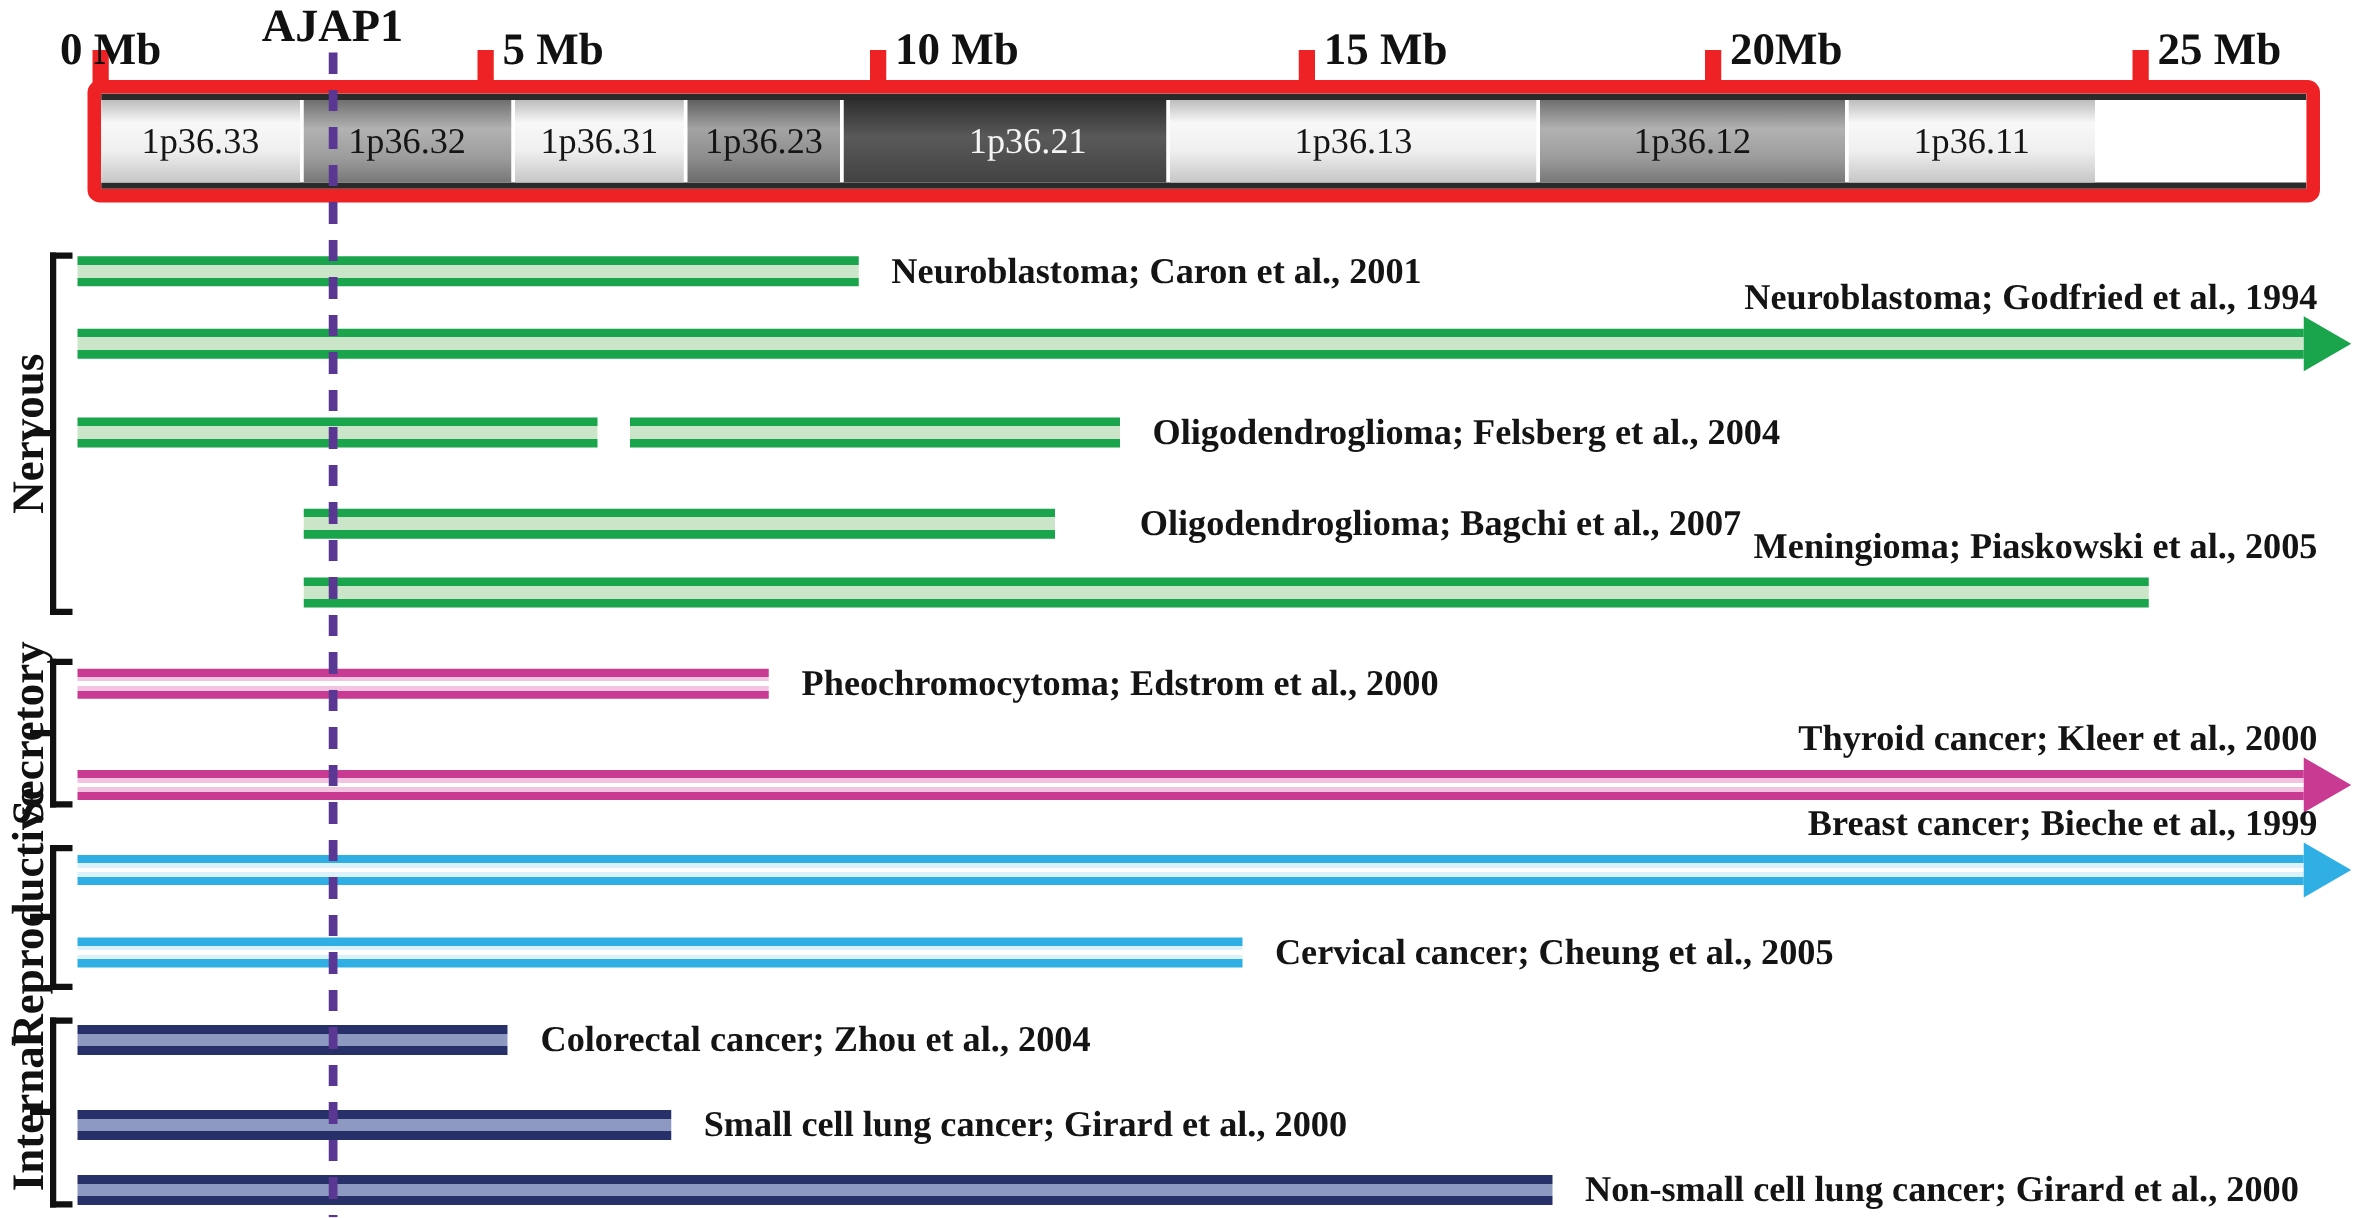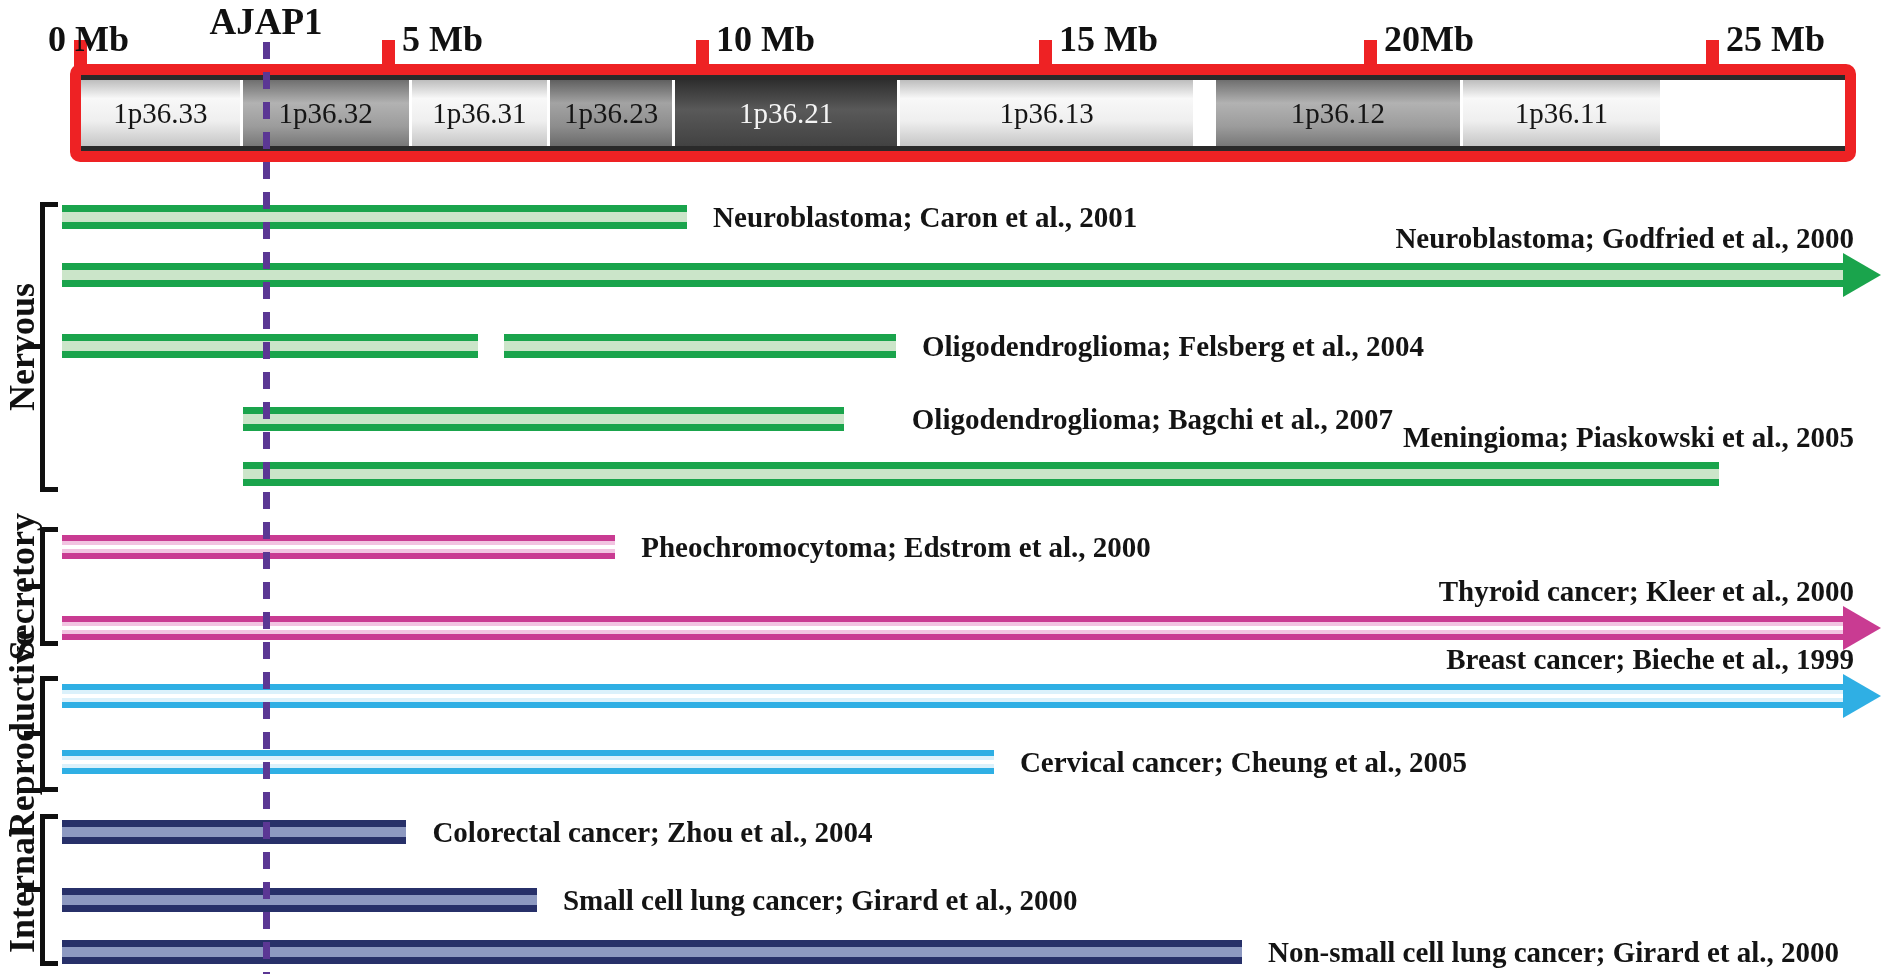--- a/index.html
+++ b/index.html
@@ -8,21 +8,21 @@
   .scale-label{position:absolute;top:18px;font-weight:bold;font-size:36px;white-space:nowrap;color:#111;z-index:4;}
   .tick{position:absolute;top:40px;width:13px;height:28px;z-index:3;}
   .ideo-box{position:absolute;left:70px;top:64px;width:1786px;height:98px;box-sizing:border-box;
             border:11px solid #ee2224;border-radius:10px;background:#fff;display:flex;z-index:2;}
   .chrom{flex:1;height:76px;display:flex;gap:3px;box-sizing:border-box;
          border-top:5px solid #2a2a2a;border-bottom:5px solid #2a2a2a;background:#fff;}
   .band{display:flex;align-items:center;justify-content:center;font-size:29px;color:#151515;overflow:hidden;}
   .band.light{background:linear-gradient(180deg,#bdbdbd 0%,#f8f8f8 28%,#efefef 62%,#c6c6c6 100%);}
   .band.mid{background:linear-gradient(180deg,#6f6f6f 0%,#b2b2b2 35%,#9c9c9c 70%,#787878 100%);}
   .band.mid2{background:linear-gradient(180deg,#606060 0%,#a3a3a3 35%,#8d8d8d 70%,#6b6b6b 100%);}
-  .band.dark{background:linear-gradient(180deg,#2e2e2e 0%,#595959 45%,#424242 100%);color:#f5f5f5;}
+  .band.dark{background:linear-gradient(180deg,#2e2e2e 0%,#595959 45%,#424242 100%);color:#f5f5f5;padding-left:36px;}
   .marker-label{position:absolute;top:0px;left:166px;width:200px;text-align:center;
                 font-weight:bold;font-size:37px;z-index:6;}
   .marker-line{position:absolute;top:42px;width:7px;height:932px;z-index:6;
                background:repeating-linear-gradient(to bottom,#5b3794 0px,#5b3794 17px,rgba(0,0,0,0) 17px,rgba(0,0,0,0) 30px);}
   .bar{position:absolute;height:24px;z-index:2;}
   .arrowhead{position:absolute;width:0;height:0;border-top:22px solid transparent;
              border-bottom:22px solid transparent;z-index:2;}
   .study-label{position:absolute;font-size:29px;font-weight:bold;line-height:38px;
                white-space:nowrap;color:#141414;z-index:3;}
   .study-label.above{text-align:right;}
@@ -39,21 +39,21 @@
 <div class="fig">
   <div class="marker-label">AJAP1</div>
   <div class="ideo-box">
     <div class="chrom" id="chrom">
         <div class="band light" style="width: 9%;">1p36.33</div>
         <div class="band mid" style="width: 9.4%;">1p36.32</div>
         <div class="band light" style="width: 7.7%;">1p36.31</div>
         <div class="band mid2" style="width: 6.9%;">1p36.23</div>
         <div class="band dark" style="width: 12.6%;">1p36.21</div>
         <div class="band light" style="width: 16.6%;">1p36.13</div>
-        <div class="band mid" style="width: 13.8%; margin-left: 20px;">1p36.12</div>
+        <div class="band mid" style="width: 13.8%;">1p36.12</div>
         <div class="band light" style="width: 11.2%;">1p36.11</div>
       </div>
   </div>
   <div id="dyn"></div>
 <div class="tick" style="left: 74px; background: rgb(238, 34, 36);"></div>
     <div class="scale-label" style="left: 48px;">0 Mb</div>
     <div class="tick" style="left: 382px; background: rgb(238, 34, 36);"></div>
     <div class="scale-label" style="left: 402px;">5 Mb</div>
     <div class="tick" style="left: 696px; background: rgb(238, 34, 36);"></div>
     <div class="scale-label" style="left: 716px;">10 Mb</div>
@@ -65,21 +65,21 @@
     <div class="scale-label" style="left: 1726px;">25 Mb</div>
     <div class="marker-line" style="left: 263.048px;"></div>
     <div class="bracket" style="top: 202px; height: 290px;"></div>
     <div class="group-label" style="top: 182px; height: 330px;">
       <span>Nervous</span>
     </div>
     <div class="bar" style="left: 62px; width: 625.104px; top: 205px; background: linear-gradient(rgb(26, 164, 76) 0px, rgb(26, 164, 76) 29%, rgb(203, 229, 201) 29%, rgb(203, 229, 201) 71%, rgb(26, 164, 76) 71%, rgb(26, 164, 76) 100%);"></div>
     <div class="study-label" style="left: 713.104px; top: 198px;">Neuroblastoma; Caron et al., 2001</div>
     <div class="bar" style="left: 62px; width: 1780.56px; top: 263px; background: linear-gradient(rgb(26, 164, 76) 0px, rgb(26, 164, 76) 29%, rgb(203, 229, 201) 29%, rgb(203, 229, 201) 71%, rgb(26, 164, 76) 71%, rgb(26, 164, 76) 100%);"></div>
     <div class="arrowhead" style="left: 1842.56px; top: 253px; border-left: 38px solid rgb(26, 164, 76);"></div>
-    <div class="study-label above" style="right: 36px; top: 219px;">Neuroblastoma; Godfried et al., 2000</div>
+    <div class="study-label above" style="right: 36px; top: 219px;">Neuroblastoma; Godfried et al., 1994</div>
     <div class="bar" style="left: 62px; width: 416.208px; top: 334px; background: linear-gradient(rgb(26, 164, 76) 0px, rgb(26, 164, 76) 29%, rgb(203, 229, 201) 29%, rgb(203, 229, 201) 71%, rgb(26, 164, 76) 71%, rgb(26, 164, 76) 100%);"></div>
     <div class="bar" style="left: 504.32px; width: 391.68px; top: 334px; background: linear-gradient(rgb(26, 164, 76) 0px, rgb(26, 164, 76) 29%, rgb(203, 229, 201) 29%, rgb(203, 229, 201) 71%, rgb(26, 164, 76) 71%, rgb(26, 164, 76) 100%);"></div>
     <div class="study-label" style="left: 922px; top: 327px; text-align: center;">Oligodendroglioma; Felsberg et al., 2004</div>
     <div class="bar" style="left: 243.2px; width: 600.576px; top: 407px; background: linear-gradient(rgb(26, 164, 76) 0px, rgb(26, 164, 76) 29%, rgb(203, 229, 201) 29%, rgb(203, 229, 201) 71%, rgb(26, 164, 76) 71%, rgb(26, 164, 76) 100%);"></div>
     <div class="study-label" style="left: 869.776px; top: 400px; margin-left: 42px;">Oligodendroglioma; Bagchi et al., 2007</div>
     <div class="bar" style="left: 243.2px; width: 1475.33px; top: 462px; background: linear-gradient(rgb(26, 164, 76) 0px, rgb(26, 164, 76) 29%, rgb(203, 229, 201) 29%, rgb(203, 229, 201) 71%, rgb(26, 164, 76) 71%, rgb(26, 164, 76) 100%);"></div>
     <div class="study-label above" style="right: 36px; top: 418px;">Meningioma; Piaskowski et al., 2005</div>
     <div class="bracket" style="top: 527px; height: 119px;"></div>
     <div class="group-label" style="top: 507px; height: 159px;">
       <span>Secretory</span>

